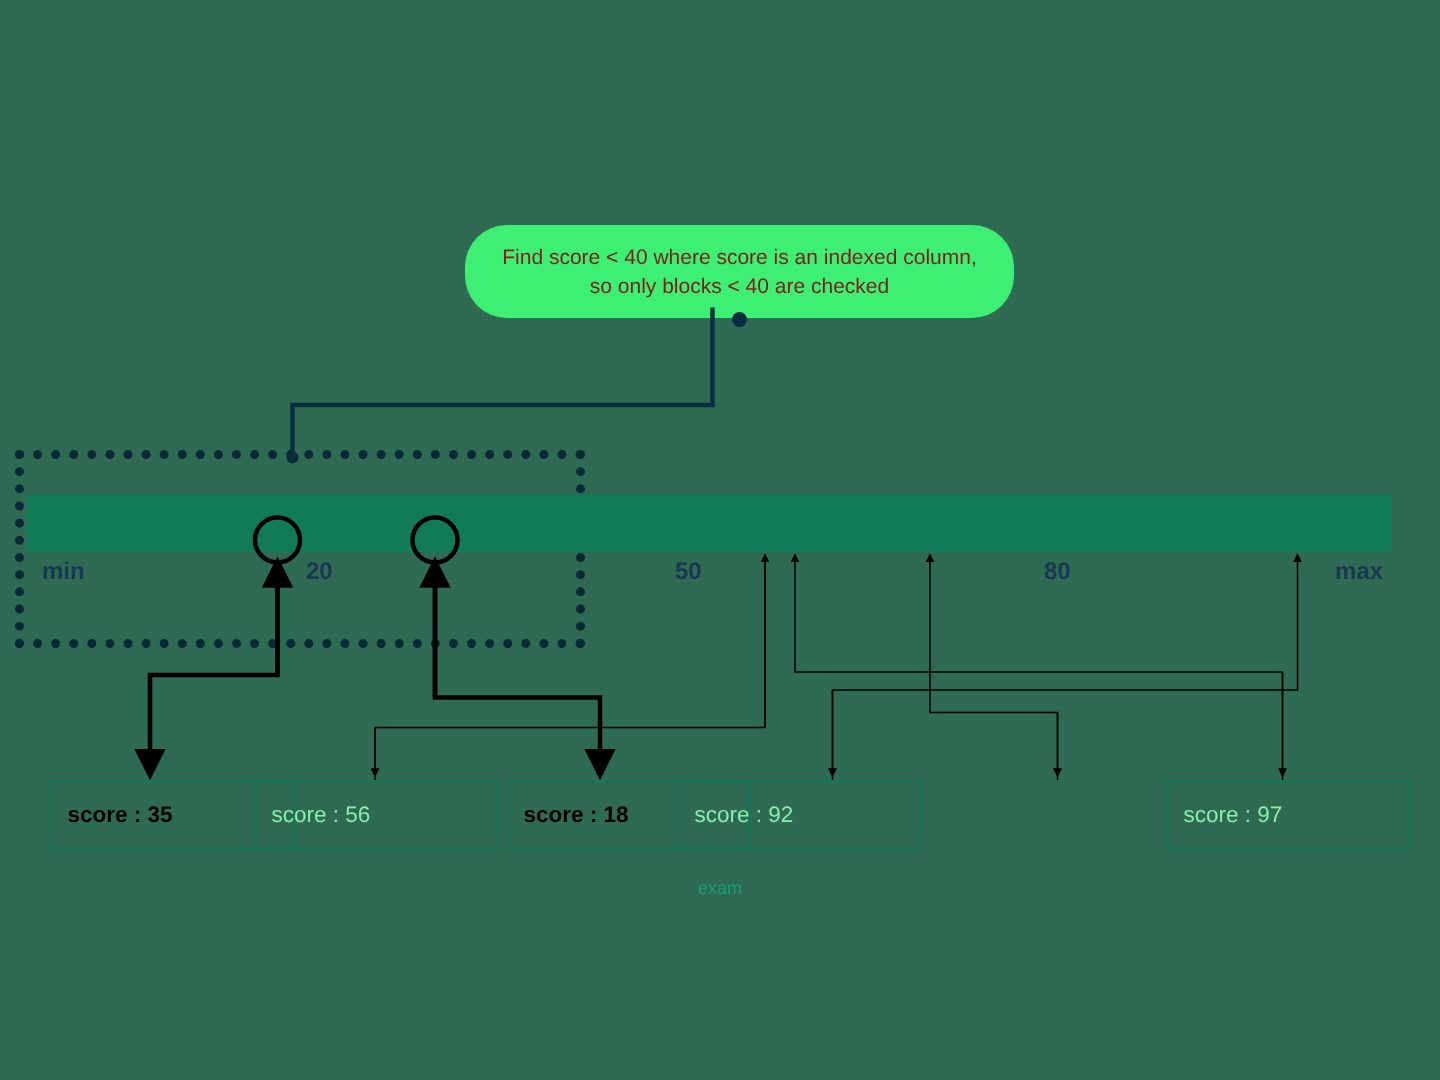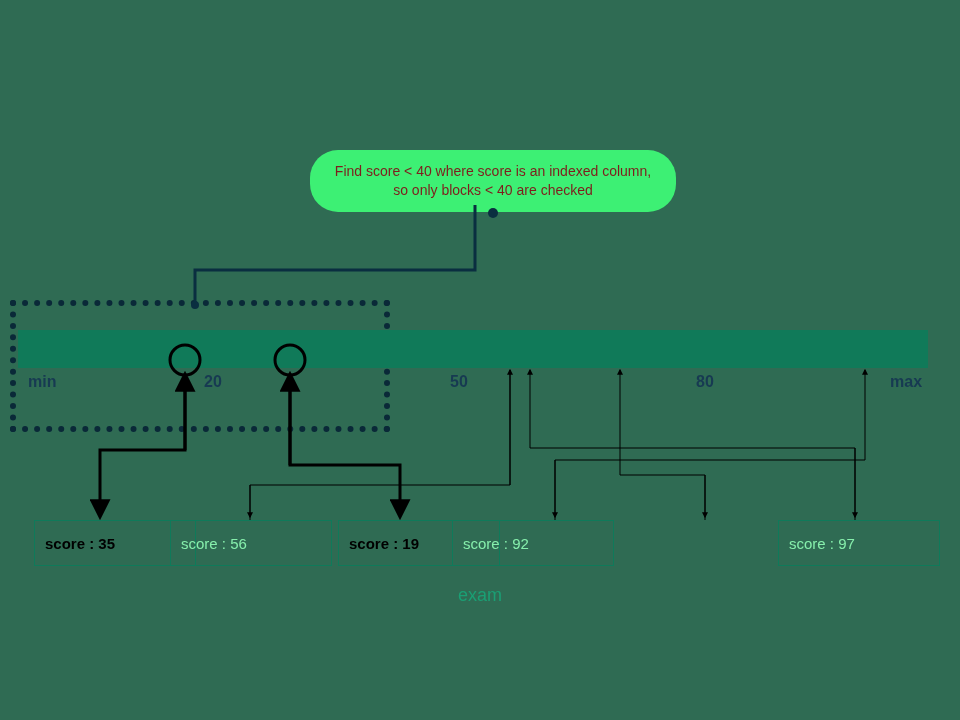--- a/index.html
+++ b/index.html
@@ -6,21 +6,21 @@
   .stage{position:relative;width:960px;height:720px;}
   .badge{position:absolute;left:310px;top:150px;width:330px;background:#3df074;color:#7f1d1d;
          border-radius:28px;padding:12px 18px;text-align:center;font-size:14px;line-height:1.35;}
   .badge .stem{position:absolute;left:50%;bottom:-6px;width:10px;height:10px;background:#0a2e40;border-radius:50%;transform:translateX(-50%);}
   .dotbox{position:absolute;left:10px;top:300px;width:368px;height:120px;border:6px dotted #0a2938;}
   .bar{position:absolute;left:18px;top:330px;width:910px;height:38px;background:#107a59;}
   .tick{position:absolute;top:373px;font-size:16px;font-weight:700;color:#173a52;}
   .cell{position:absolute;top:520px;height:44px;border:1px solid #0f7a5a;color:#86efac;
         display:flex;align-items:center;padding-left:10px;font-size:15px;}
   .cell.bold{font-weight:700;color:#000;margin-left:16px;}
-  .caption{position:absolute;left:0;right:0;top:585px;text-align:center;color:#1a9f74;font-size:18px;}
+  .caption{position:absolute;left:0;right:0;top:585px;text-align:center;color:#1a9f74;font-size:12px;}
   svg.overlay{position:absolute;left:0;top:0;width:960px;height:720px;pointer-events:none;}
 </style>
 </head>
 <body>
 <div class="stage">
 
   <div class="badge">
     <span>Find score &lt; 40 where score is an indexed column, so only blocks &lt; 40 are checked</span>
     <span class="stem"></span>
   </div>
@@ -30,21 +30,21 @@
   <div class="bar"></div>
 
   <div class="tick" style="left:28px">min</div>
   <div class="tick" style="left:204px">20</div>
   <div class="tick" style="left:450px">50</div>
   <div class="tick" style="left:696px">80</div>
   <div class="tick" style="left:890px">max</div>
 
   <div class="cell bold" style="left:18px;width:150px">score : 35</div>
   <div class="cell" style="left:170px;width:150px">score : 56</div>
-  <div class="cell bold" style="left:322px;width:150px">score : 19</div>
+  <div class="cell bold" style="left:322px;width:150px">score : 18</div>
   <div class="cell" style="left:452px;width:150px">score : 92</div>
   <div class="cell" style="left:778px;width:150px">score : 97</div>
 
   <div class="caption">exam</div>
 
   <svg class="overlay">
     <defs>
       <marker id="ahBold" viewBox="0 0 10 10" refX="8" refY="5" markerWidth="7" markerHeight="7" orient="auto">
         <path d="M0,0 L10,5 L0,10 z" fill="#000"></path>
       </marker>

